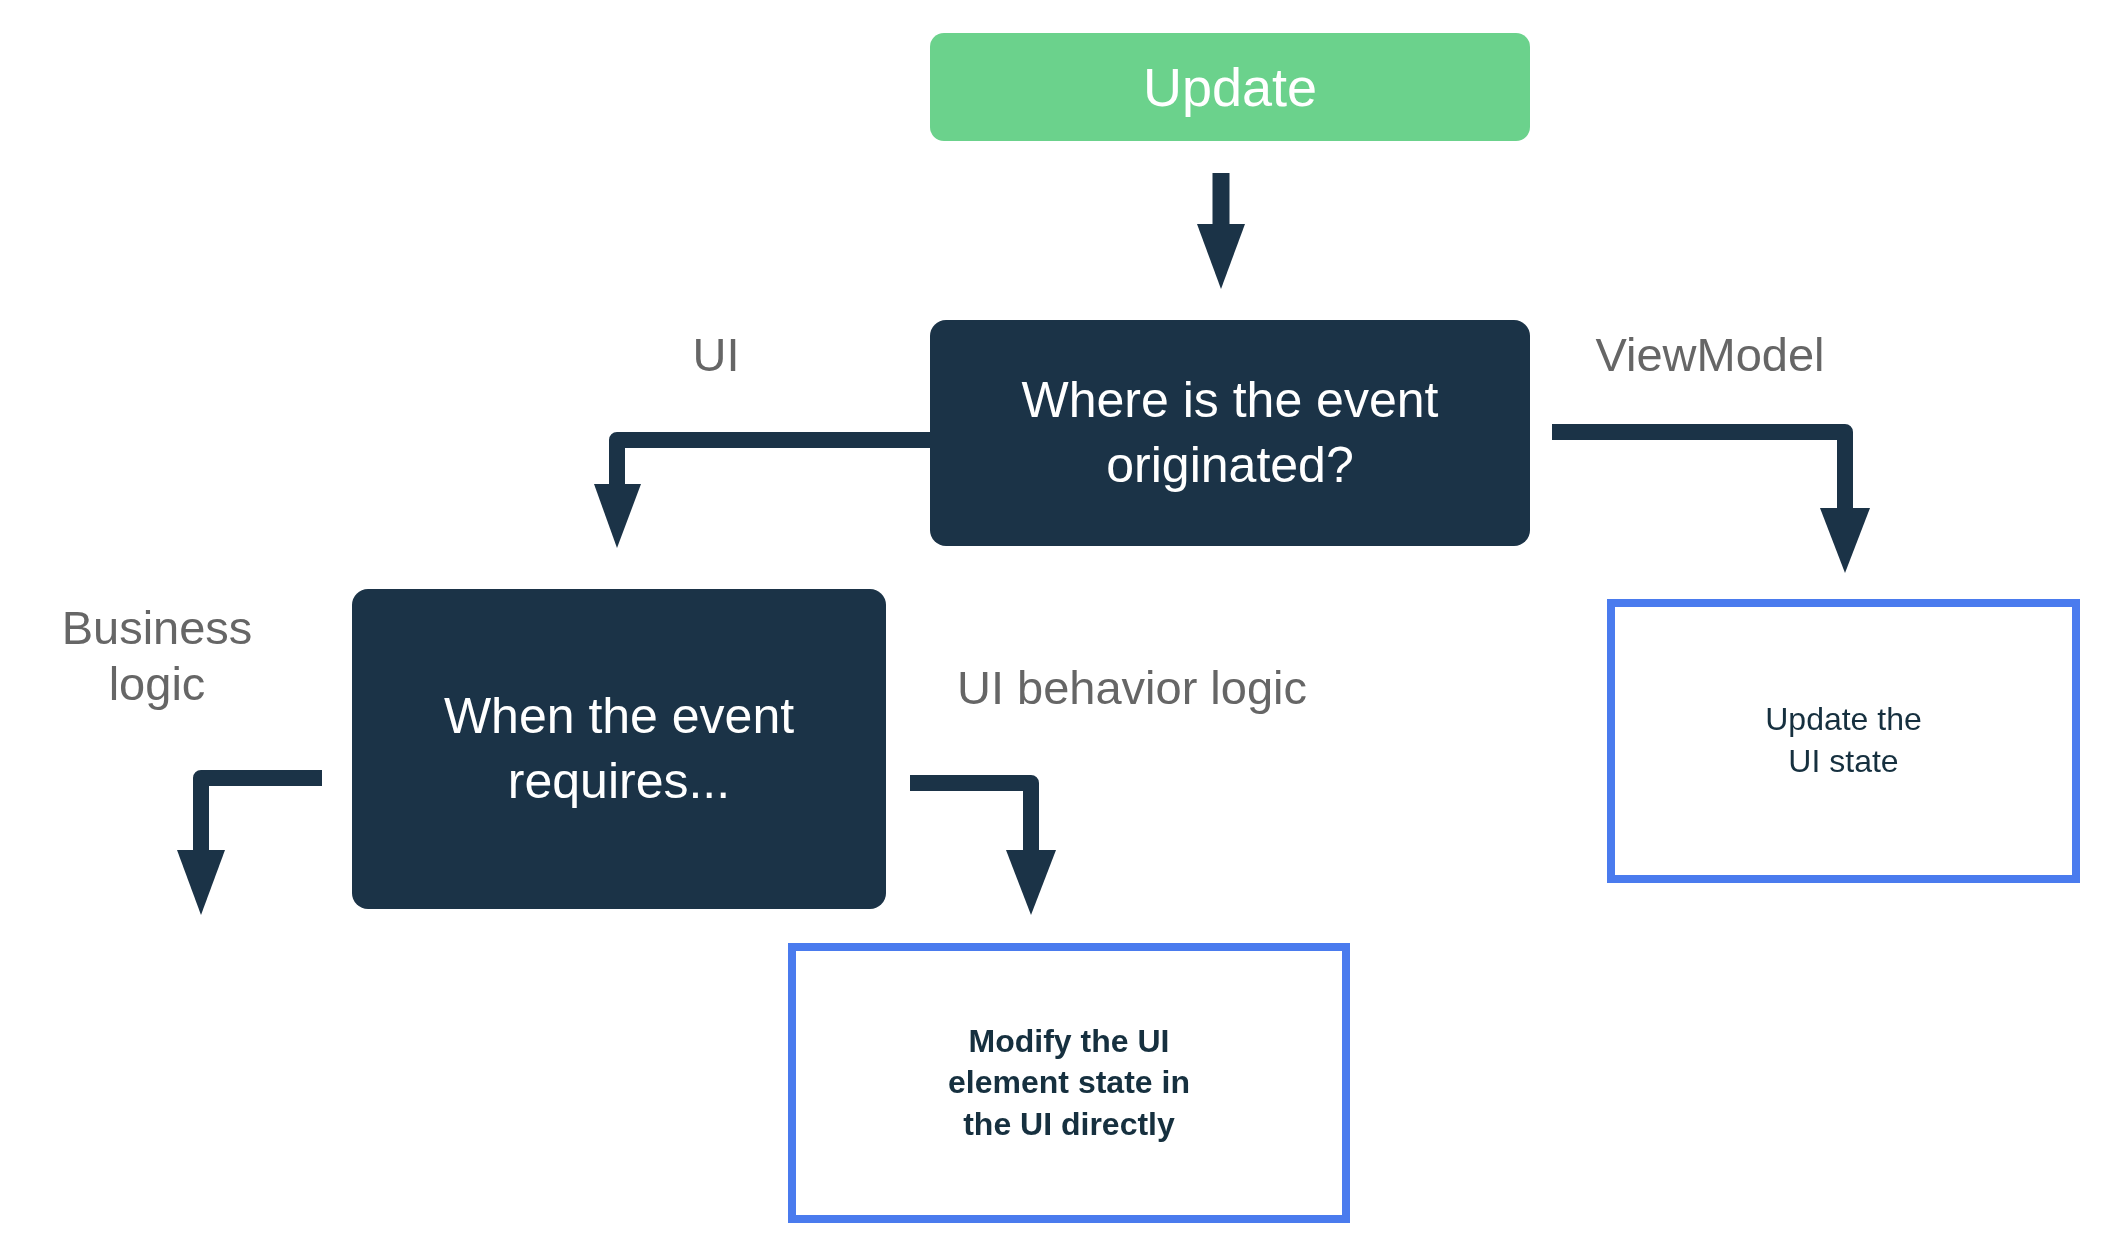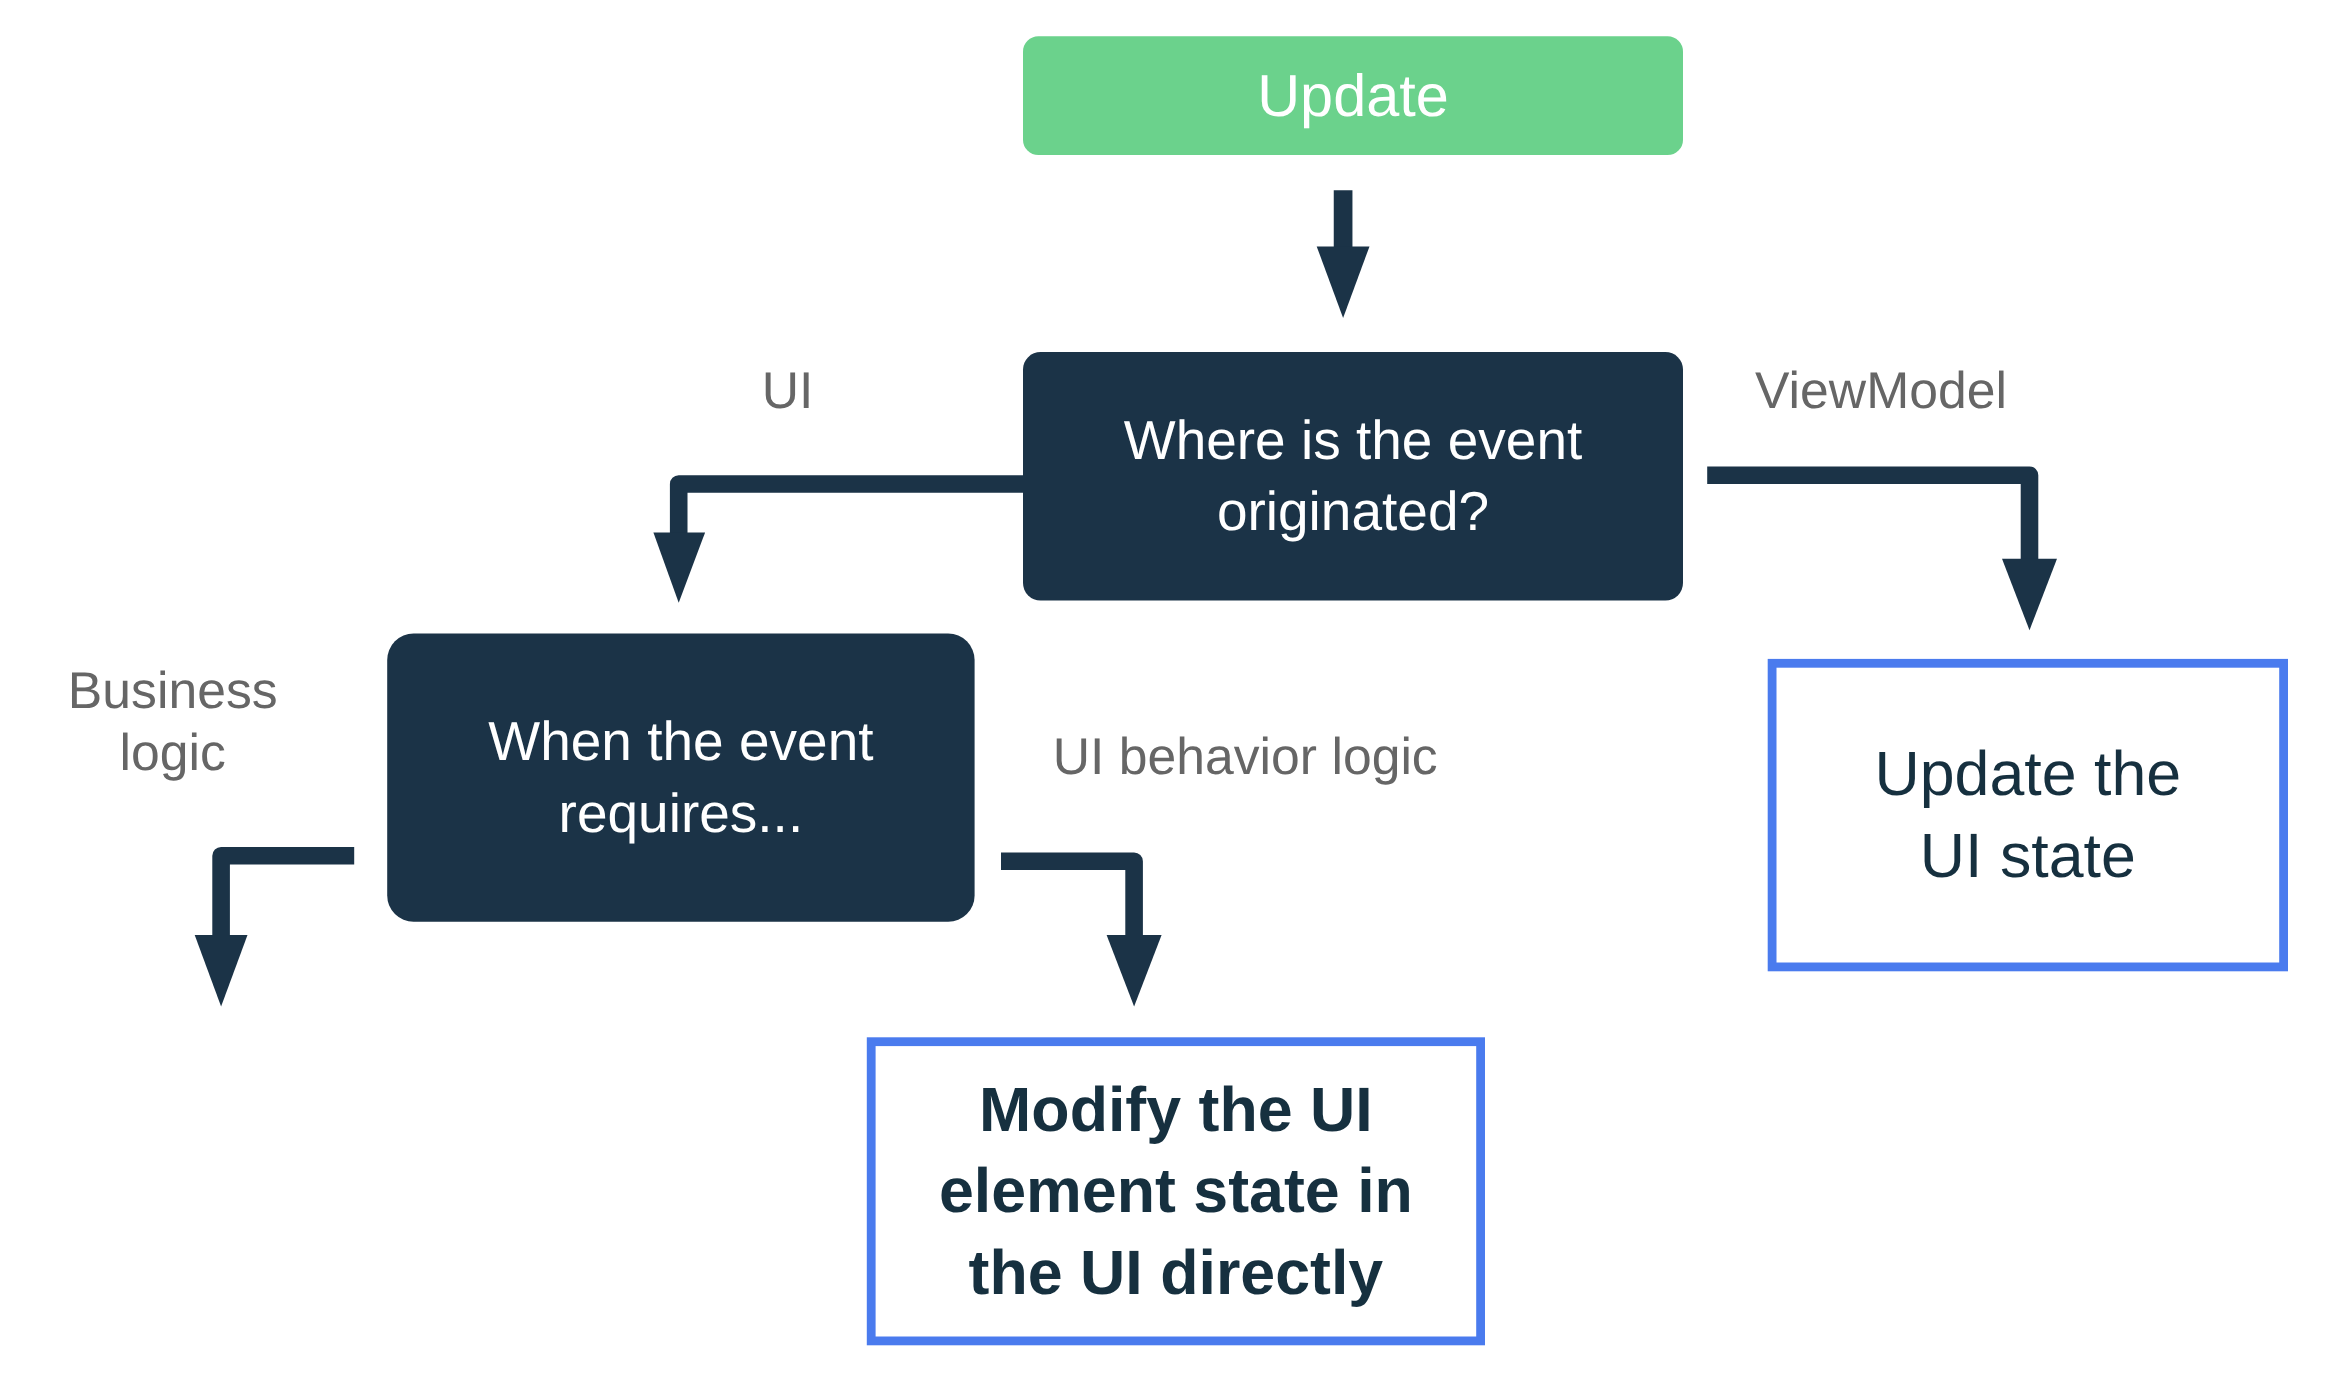--- a/index.html
+++ b/index.html
@@ -43,21 +43,21 @@
     border-radius: 16px;
     color: #ffffff;
     font-size: 50px;
     line-height: 1.30;
   }
   
   .node-outline {
     background: #ffffff;
     border: 8px solid #4A7BEE;
     color: #16303F;
-    font-size: 57px;
+    font-size: 32px;
     line-height: 1.30;
   }
   
   .edge-label {
     position: absolute;
     color: #666666;
     font-size: 47px;
     line-height: 1.20;
     text-align: center;
     white-space: pre-line;
@@ -110,21 +110,21 @@
 
   <div class="node node-start" style="left:930px; top:33px; width:600px; height:108px;">
     <span class="node-text">Update</span>
   </div>
 
   <div class="node node-dark" style="left:930px; top:320px; width:600px; height:226px;text-align:center;">
     <span class="node-text">Where is the event
 originated?</span>
   </div>
 
-  <div class="node node-dark" style="left:352px; top:576px; width:534px; height:262px;border-radius:24px;">
+  <div class="node node-dark" style="left:352px; top:589px; width:534px; height:320px;">
     <span class="node-text">When the event
 requires...</span>
   </div>
 
 
   <div class="node node-outline" style="left:788px; top:943px; width:562px; height:280px;font-weight:bold;">
     <span class="node-text">Modify the UI
 element state in
 the UI directly</span>
   </div>

